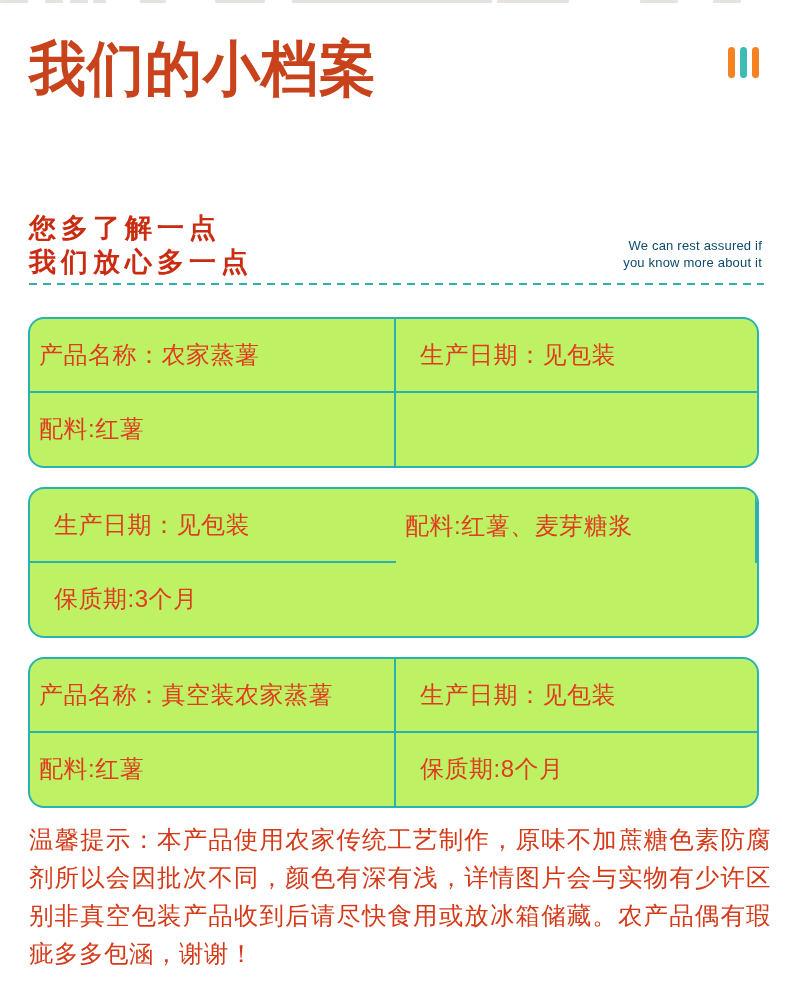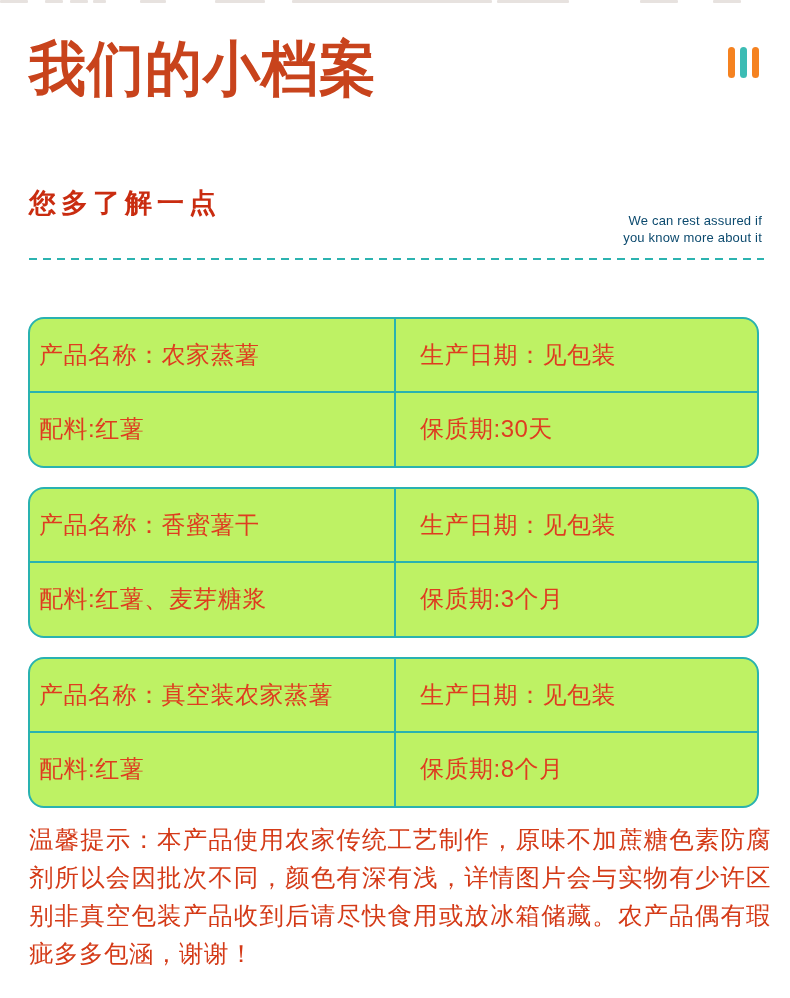--- a/index.html
+++ b/index.html
@@ -17,21 +17,21 @@
     font-size:57px;font-weight:900;color:#c8431c;letter-spacing:1px;line-height:66px;
     font-family:"Liberation Sans","DejaVu Sans",sans-serif;
     transform:scaleY(1.04);transform-origin:left top;white-space:nowrap;
   }
   .bars{position:absolute;top:47px;right:31px;display:flex;gap:5px;}
   .bars i{display:block;width:7px;height:31px;border-radius:4px;}
   .bars i.orange{background:#f58220;}
   .bars i.teal{background:#3cbcb4;}
 
   
-  .intro{position:absolute;left:29px;top:186px;width:733px;height:76px;}
+  .intro{position:absolute;left:29px;top:211px;width:733px;height:76px;}
   .intro-line{
     font-size:27px;font-weight:bold;color:#c92c10;
     letter-spacing:5px;line-height:34px;white-space:nowrap;
   }
   .caption{
     position:absolute;right:0;top:26px;text-align:right;
     font-size:13px;line-height:17px;color:#0c4a6e;letter-spacing:0.2px;
   }
   .dashed-divider{
     position:absolute;left:0;top:72px;width:735px;height:2px;
@@ -81,36 +81,35 @@
 
 <div class="page-title">我们的小档案</div>
 <div class="bars">
   <i class="orange"></i>
   <i class="teal"></i>
   <i class="orange"></i>
 </div>
 
 <div class="intro">
   <div class="intro-line">您多了解一点</div>
+  <div class="intro-line">我们放心多一点</div>
   <div class="caption">
     <div>We can rest assured if</div>
     <div>you know more about it</div>
   </div>
   <div class="dashed-divider"></div>
 </div>
 
 <div class="info-table t0">
   <div class="cell c0 r0">产品名称：农家蒸薯</div>
   <div class="cell c1 r0">生产日期：见包装</div>
   <div class="cell c0 r1">配料:红薯</div>
-  <div class="cell c1 r1">保质期:30天</div>
 </div>
 
 <div class="info-table t1">
-  <div class="cell c0 r0">产品名称：香蜜薯干</div>
   <div class="cell c1 r0">生产日期：见包装</div>
   <div class="cell c0 r1">配料:红薯、麦芽糖浆</div>
   <div class="cell c1 r1">保质期:3个月</div>
 </div>
 
 <div class="info-table t2">
   <div class="cell c0 r0">产品名称：真空装农家蒸薯</div>
   <div class="cell c1 r0">生产日期：见包装</div>
   <div class="cell c0 r1">配料:红薯</div>
   <div class="cell c1 r1">保质期:8个月</div>

